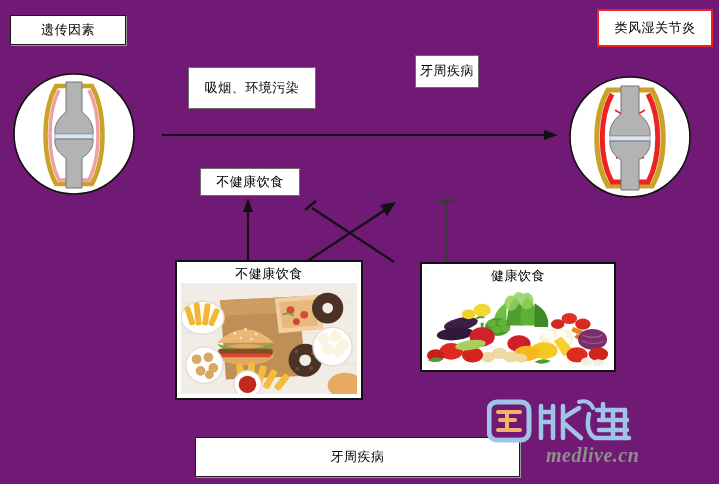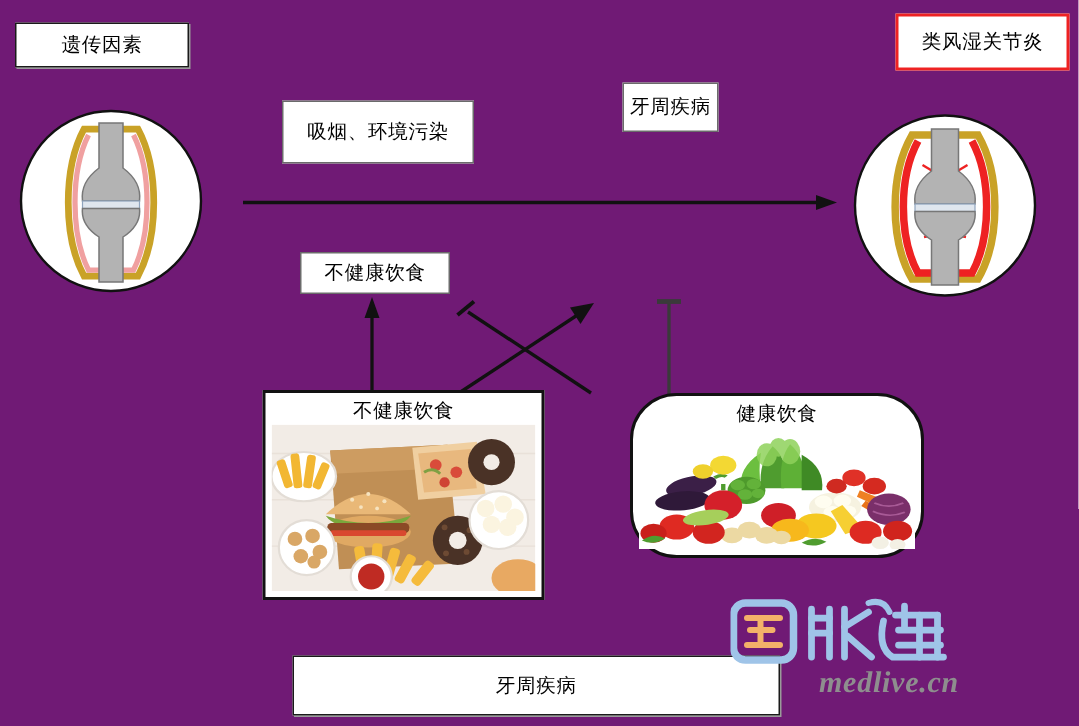--- a/index.html
+++ b/index.html
@@ -281,21 +281,21 @@
           <circle cx="33" cy="88" r="5"></circle>
             <circle cx="20" cy="91" r="5"></circle>
           <circle cx="29" cy="95" r="4.5"></circle>
         </g>
 
         <ellipse cx="168" cy="106" rx="18" ry="13" fill="#e8a962"></ellipse>
       </svg>
     </div>
   </div>
 
-  <div class="food-panel" style="left:380px; top:262px; width:196px; height:110px;border-radius:31px;">
+  <div class="food-panel" style="left:380px; top:262px; width:196px; height:110px;">
     <div class="food-label">健康饮食</div>
     <div class="food-art">
       <svg viewBox="0 0 190 116" preserveAspectRatio="none">
         <rect x="0" y="0" width="190" height="116" fill="#ffffff"></rect>
 
         <path d="M92 18 q-10 16 -8 40 l16 0 q4 -26 -8 -40z" fill="#4f9c2f"></path>
         <path d="M104 16 q12 14 10 42 l-16 0 q-2 -28 6 -42z" fill="#5eb036"></path>
         <path d="M84 24 q-16 14 -14 36 l14 0 q-2 -22 0 -36z" fill="#6cbf3f"></path>
         <path d="M112 26 q16 12 14 34 l-14 0 q0 -22 0 -34z" fill="#3f8a25"></path>
         <g fill="#8fd25b" opacity="0.85">

